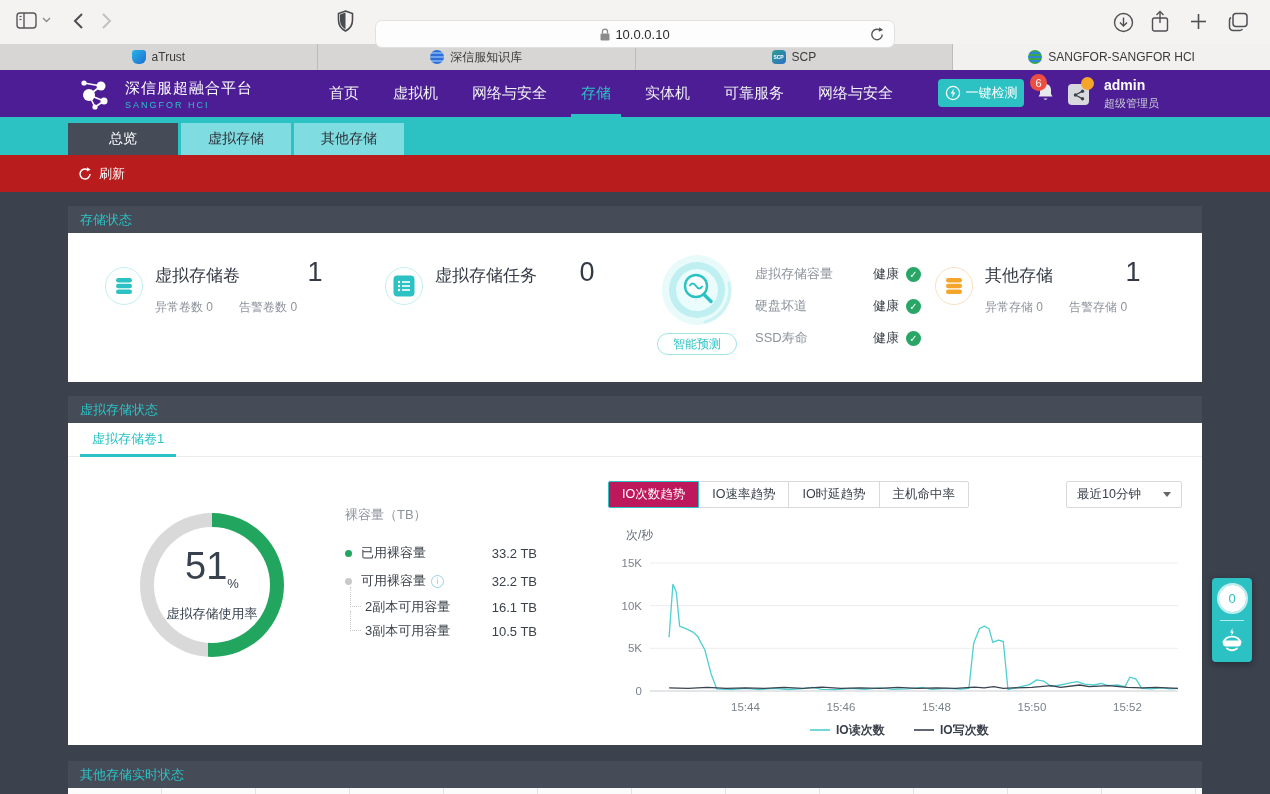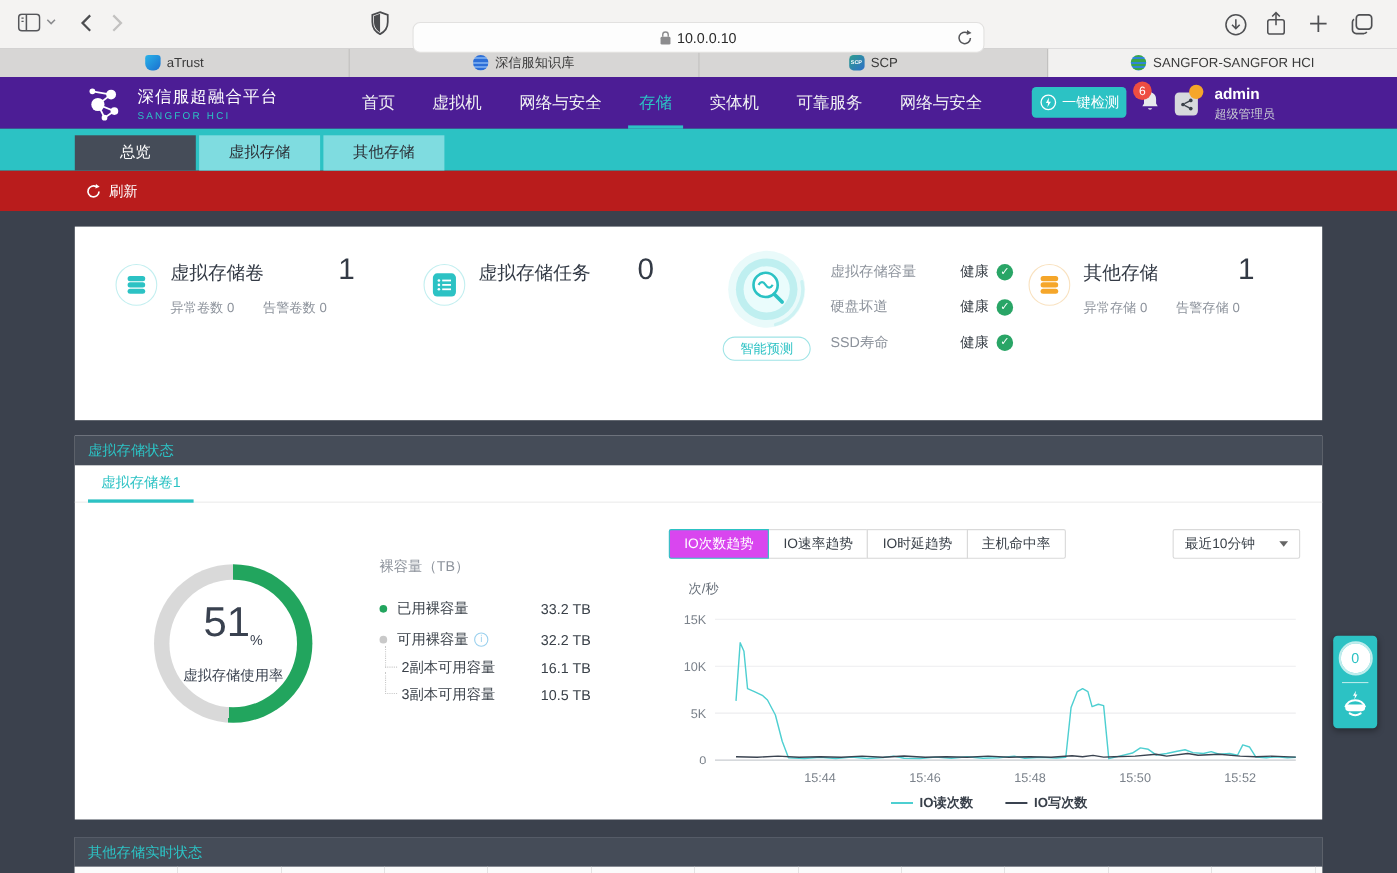--- a/index.html
+++ b/index.html
@@ -99,21 +99,21 @@
   .dot.green{background:#22a55e;}
   .dot.gray{background:#c9c9c9;}
   .cap-row .cv{margin-left:auto;}
   .info-i{display:inline-flex;width:13px;height:13px;border-radius:50%;border:1px solid #9ad0ee;color:#9ad0ee;
     font-size:9px;align-items:center;justify-content:center;margin-left:5px;cursor:pointer;}
   .chart-tabs{position:absolute;left:540px;top:24px;display:flex;}
   .ct{height:27px;padding:0 13px;border:1px solid #d9d9d9;background:#fff;color:#3a4149;font-size:12.5px;
     display:flex;align-items:center;margin-left:-1px;cursor:pointer;}
   .ct:first-child{margin-left:0;border-radius:2px 0 0 2px;}
   .ct:last-child{border-radius:0 2px 2px 0;}
-  .ct.active{background:#d946ef;border-color:#2cc2c4;color:#fff;z-index:1;}
+  .ct.active{background:#be185d;border-color:#2cc2c4;color:#fff;z-index:1;}
   .range-dd{position:absolute;right:20px;top:24px;width:116px;height:27px;border:1px solid #d9d9d9;border-radius:2px;
     background:#fff;font-size:12.5px;color:#3a4149;display:flex;align-items:center;padding:0 10px;cursor:pointer;}
   .range-dd .caret{margin-left:auto;width:0;height:0;border-left:4px solid transparent;border-right:4px solid transparent;
     border-top:5px solid #666;}
   #io-chart{position:absolute;left:536px;top:66px;}
   .c-lab{font-size:12px;fill:#676f79;}
   .c-tick{font-size:11.5px;fill:#7b828b;}
   .c-leg{font-size:12px;font-weight:bold;fill:#39404a;}
   
   .p3{top:569px;height:33px;}
@@ -296,20 +296,21 @@
       <path d="M12 7 A5 5 0 1 1 9.6 2.7" fill="none" stroke="#fff" stroke-width="1.5"></path>
       <polygon points="9.2,0.2 12.6,2.7 8.8,4.4" fill="#fff"></polygon>
     </svg>
     <span>刷新</span>
   </div>
 </div>
 
 <div class="content">
 
   <div class="panel p1">
+    <div class="p-head">存储状态</div>
     <div class="p-body">
 
       <span class="ic-circle" style="left:37px;top:34px;">
         <svg width="18" height="18" viewBox="0 0 18 18">
             <rect x="1" y="1" width="16" height="4.6" rx="2.3" fill="#2cc2c4"></rect>
             <rect x="1" y="6.7" width="16" height="4.6" rx="2.3" fill="#2cc2c4"></rect>
             <rect x="1" y="12.4" width="16" height="4.6" rx="2.3" fill="#2cc2c4"></rect>
           </svg>
       </span>
       <div class="s-title" style="left:87px;top:31px;">虚拟存储卷</div>

